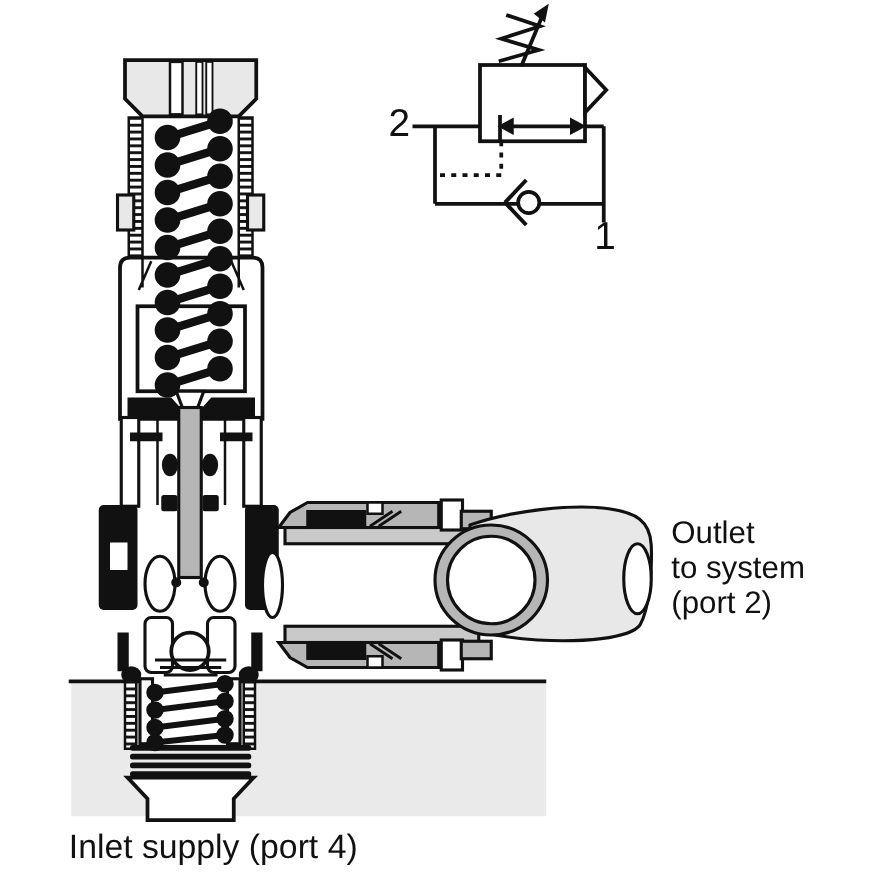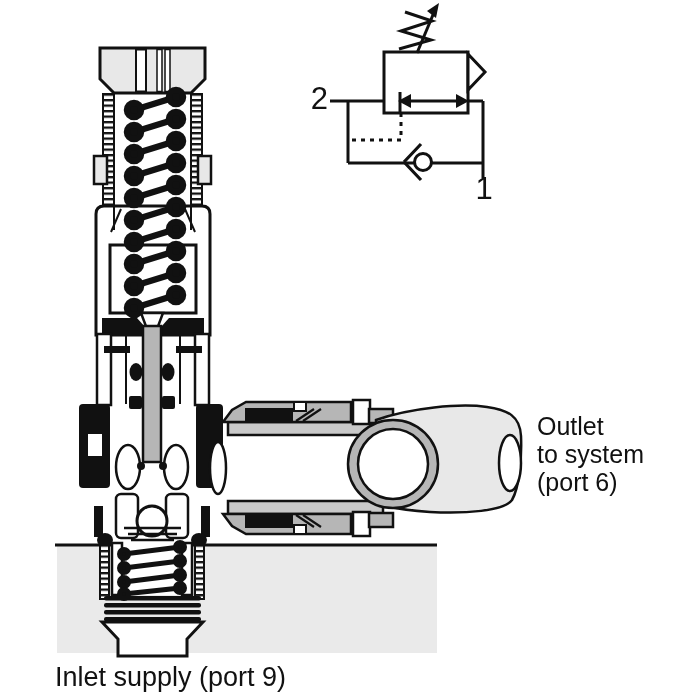--- a/index.html
+++ b/index.html
@@ -219,15 +219,15 @@
       <path d="M404,162 L421,144 M404,162 L421,180" stroke-width="3.2"></path>
       <circle cx="423" cy="162" r="8.5" class="f-w"></circle>
     </g>
   </g>
 </svg>
 
   <div class="lbl" id="lbl-port2">2</div>
   <div class="lbl" id="lbl-port1">1</div>
   <div class="lbl" id="lbl-outlet">Outlet
 to system
-(port 6)</div>
-  <div class="lbl" id="lbl-inlet">Inlet supply (port 9)</div>
+(port 2)</div>
+  <div class="lbl" id="lbl-inlet">Inlet supply (port 4)</div>
 </div>
 
 </body></html>

